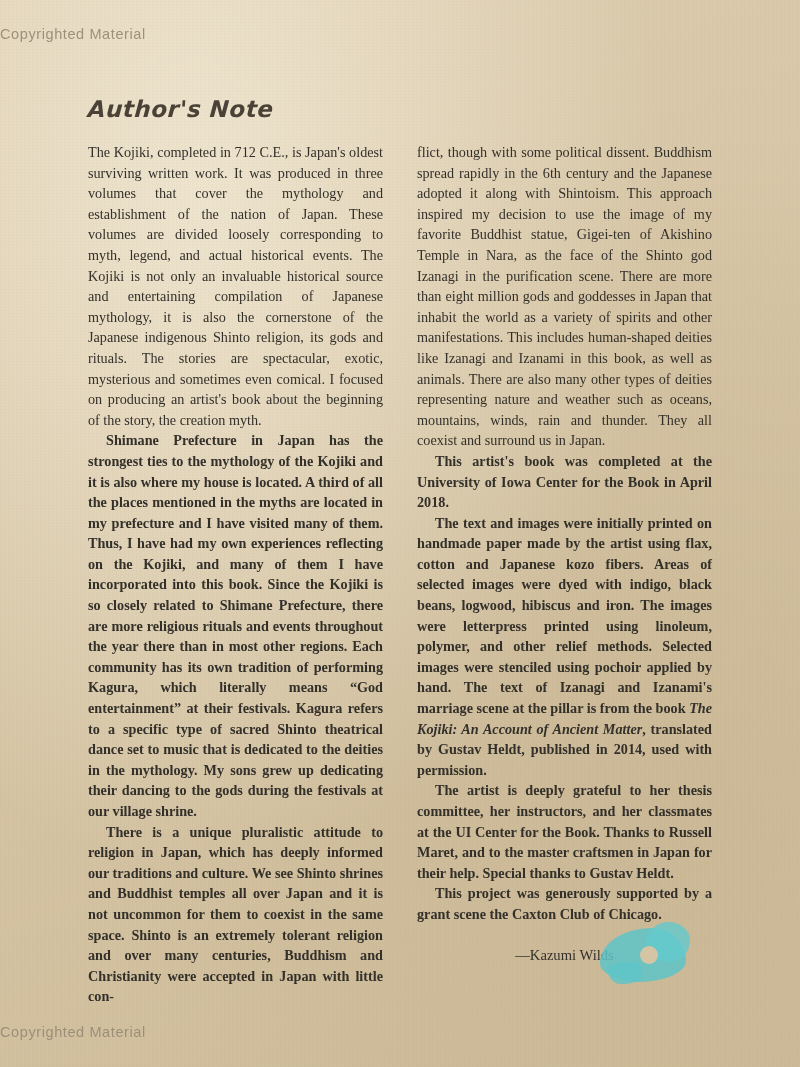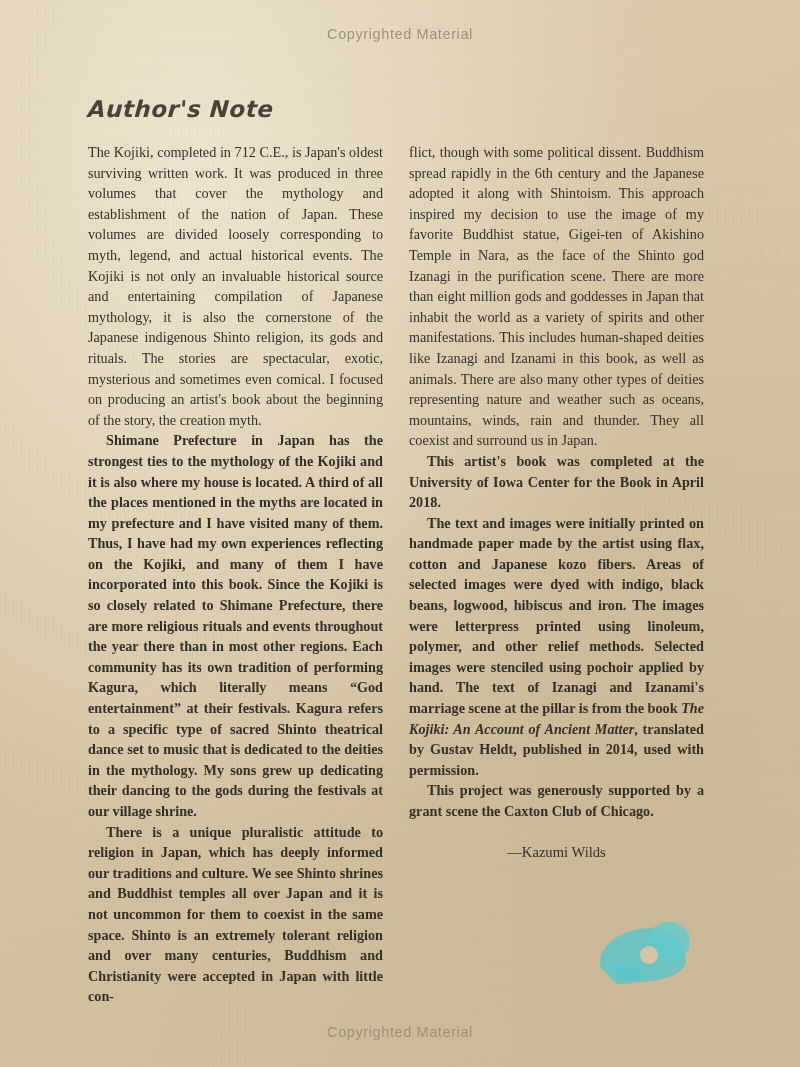--- a/index.html
+++ b/index.html
@@ -30,21 +30,20 @@
     pointer-events: none;
     opacity: 0.35;
     background-image:
       repeating-linear-gradient(0deg, rgba(120,100,70,0.045) 0px, rgba(120,100,70,0.045) 1px, rgba(0,0,0,0) 1px, rgba(0,0,0,0) 3px),
       repeating-linear-gradient(90deg, rgba(120,100,70,0.035) 0px, rgba(120,100,70,0.035) 1px, rgba(0,0,0,0) 1px, rgba(0,0,0,0) 4px);
   }
   .watermark {
     position: absolute;
     left: 0;
     width: 100%;
-    text-align: center;
     font-family: "Liberation Sans", sans-serif;
     font-size: 14.5px;
     letter-spacing: 0.6px;
     color: #9a8d78;
     opacity: 0.95;
   }
   .watermark.top { top: 26px; }
   .watermark.bottom { bottom: 27px; }
 
   .title {
@@ -59,21 +58,21 @@
     color: #4a4236;
     transform: skewX(-4deg);
   }
 
   .columns {
     position: absolute;
     left: 88px;
     top: 142px;
     width: 626px;
     display: flex;
-    gap: 26px;
+    gap: 34px;
   }
   .col {
     width: 295px;
   }
   .col p {
     margin: 0;
     text-align: justify;
     text-justify: inter-word;
     font-size: 14.2px;
     line-height: 20.6px;
@@ -157,20 +156,21 @@
 <div class="columns">
   <div class="col">
     <p class="noindent">The Kojiki, completed in 712 C.E., is Japan's oldest surviving written work. It was produced in three volumes that cover the mythology and establishment of the nation of Japan. These volumes are divided loosely corresponding to myth, legend, and actual historical events. The Kojiki is not only an invaluable historical source and entertaining compilation of Japanese mythology, it is also the cornerstone of the Japanese indigenous Shinto religion, its gods and rituals. The stories are spectacular, exotic, mysterious and sometimes even comical. I focused on producing an artist's book about the beginning of the story, the creation myth.</p>
     <p>Shimane Prefecture in Japan has the strongest ties to the mythology of the Kojiki and it is also where my house is located. A third of all the places mentioned in the myths are located in my prefecture and I have visited many of them. Thus, I have had my own experiences reflecting on the Kojiki, and many of them I have incorporated into this book. Since the Kojiki is so closely related to Shimane Prefecture, there are more religious rituals and events throughout the year there than in most other regions. Each community has its own tradition of performing Kagura, which literally means “God entertainment” at their festivals. Kagura refers to a specific type of sacred Shinto theatrical dance set to music that is dedicated to the deities in the mythology. My sons grew up dedicating their dancing to the gods during the festivals at our village shrine.</p>
     <p>There is a unique pluralistic attitude to religion in Japan, which has deeply informed our traditions and culture. We see Shinto shrines and Buddhist temples all over Japan and it is not uncommon for them to coexist in the same space. Shinto is an extremely tolerant religion and over many centuries, Buddhism and Christianity were accepted in Japan with little con-</p>
   </div>
   <div class="col">
     <p class="noindent">flict, though with some political dissent. Buddhism spread rapidly in the 6th century and the Japanese adopted it along with Shintoism. This approach inspired my decision to use the image of my favorite Buddhist statue, Gigei-ten of Akishino Temple in Nara, as the face of the Shinto god Izanagi in the purification scene. There are more than eight million gods and goddesses in Japan that inhabit the world as a variety of spirits and other manifestations. This includes human-shaped deities like Izanagi and Izanami in this book, as well as animals. There are also many other types of deities representing nature and weather such as oceans, mountains, winds, rain and thunder. They all coexist and surround us in Japan.</p>
     <p>This artist's book was completed at the University of Iowa Center for the Book in April 2018.</p>
     <p><span>The text and images were initially printed on handmade paper made by the artist using flax, cotton and Japanese kozo fibers. Areas of selected images were dyed with indigo, black beans, logwood, hibiscus and iron. The images were letterpress printed using linoleum, polymer, and other relief methods. Selected images were stenciled using pochoir applied by hand. The text of Izanagi and Izanami's marriage scene at the pillar is from the book </span><em>The Kojiki: An Account of Ancient Matter</em><span>, translated by Gustav Heldt, published in 2014, used with permission.</span></p>
+    <p>The artist is deeply grateful to her thesis committee, her instructors, and her classmates at the UI Center for the Book. Thanks to Russell Maret, and to the master craftsmen in Japan for their help. Special thanks to Gustav Heldt.</p>
     <p>This project was generously supported by a grant scene the Caxton Club of Chicago.</p>
     <div class="signature">—Kazumi Wilds</div>
   </div>
 </div>
 
 <div class="stamp">
   <div class="blob"></div>
   <div class="tail"></div>
   <div class="blob2"></div>
   <div class="hole"></div>

